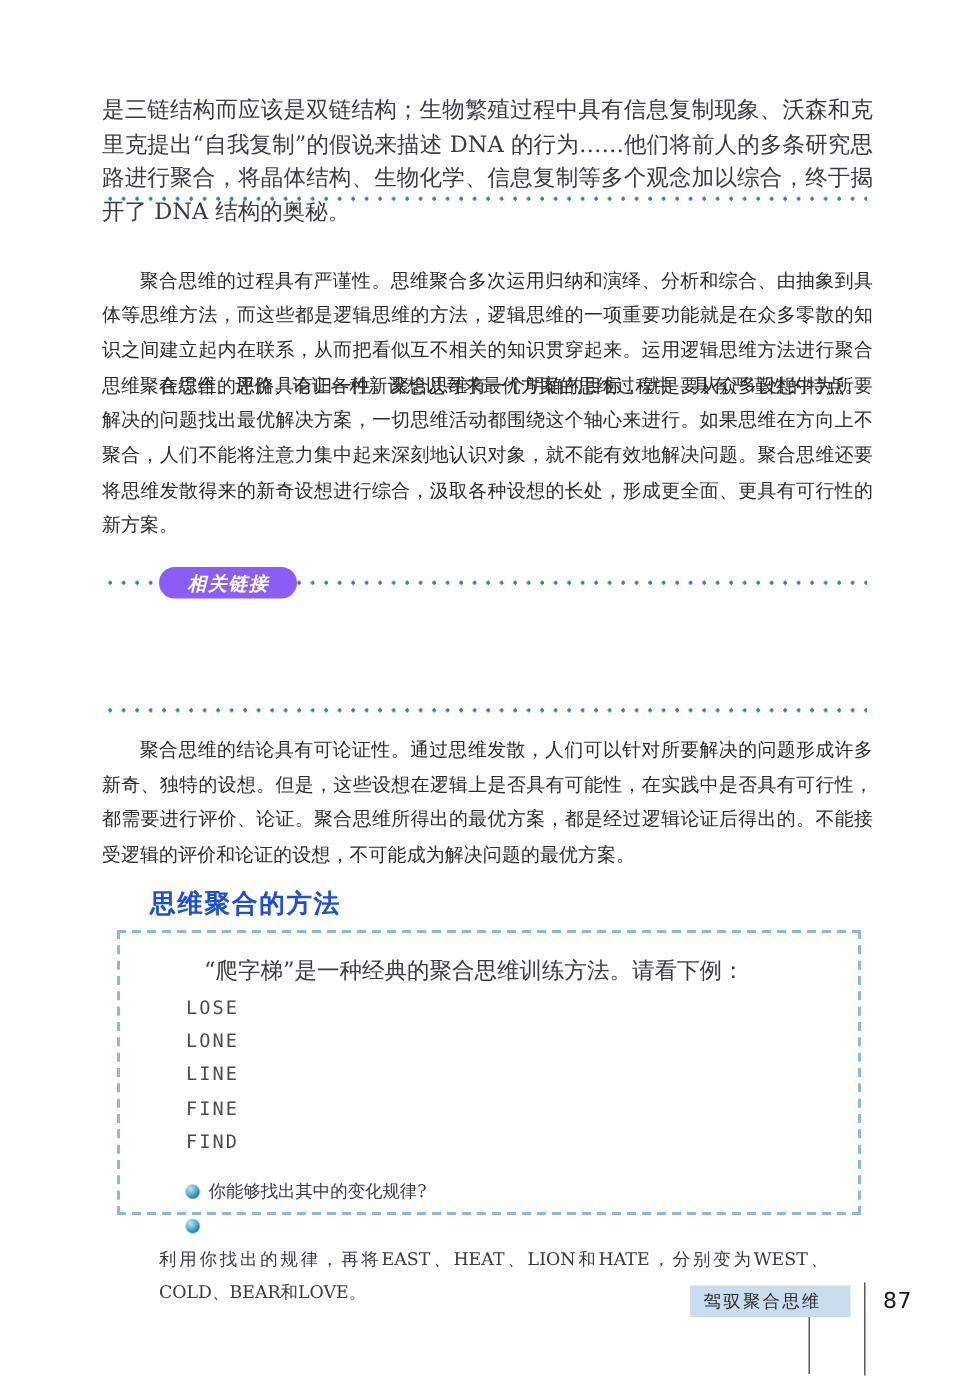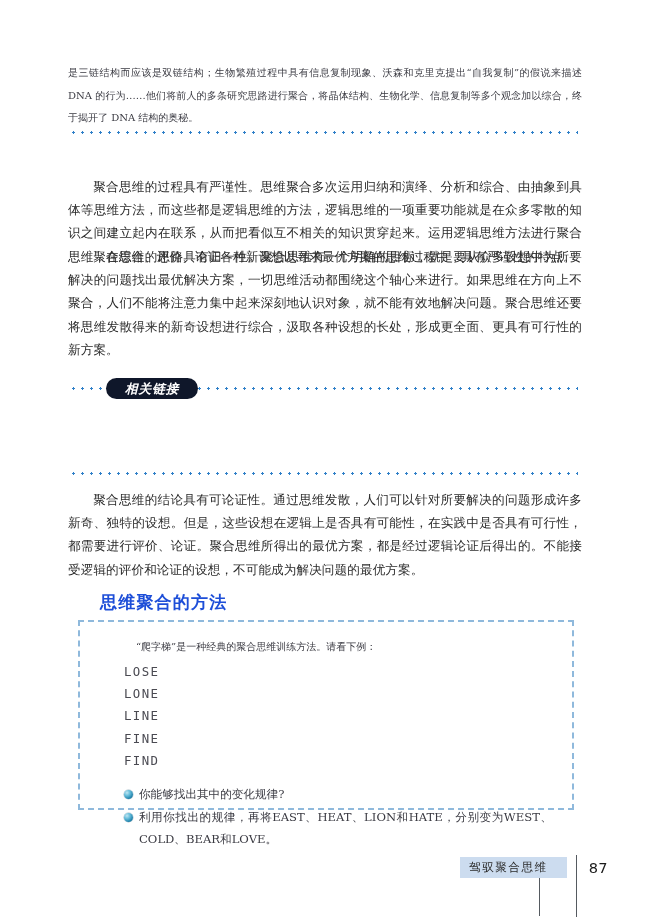--- a/index.html
+++ b/index.html
@@ -33,21 +33,21 @@
     text-align: justify;
     text-justify: inter-ideograph;
     color: #2b2b2b;
     margin: 0;
   }
   .para.indent { text-indent: 2em; }
 
   
   .hand {
     font-family: "DejaVu Serif", "Liberation Serif", serif;
-    font-size: 10px;
+    font-size: 15px;
     line-height: 22.6px;
     color: #3a3a42;
     text-align: justify;
     text-justify: inter-ideograph;
     margin: 0;
   }
   .hand.indent { text-indent: 2em; }
 
   
   .dotrule {
@@ -67,21 +67,21 @@
     left: 0; right: 0;
     top: 9px;
   }
   .badge {
     position: absolute;
     left: 34px;
     top: 0;
     height: 21px;
     padding: 0 19px;
     border-radius: 11px;
-    background: #0f172a;
+    background: #8b5cf6;
     color: #ffffff;
     font-family: "DejaVu Sans", "Liberation Sans", sans-serif;
     font-weight: bold;
     font-style: italic;
     font-size: 12.6px;
     line-height: 21px;
     letter-spacing: 1px;
     white-space: nowrap;
   }
 
@@ -227,21 +227,21 @@
       <p class="ladder">FIND</p>
     </div>
 
     <div style="height:10px;"></div>
 
     <div>
       <div class="q-item" style="margin-left:18px;">
         <span class="q-bullet"></span>
         <span class="q-text">你能够找出其中的变化规律?</span>
       </div>
-      <div class="q-item" style="margin-left:0;">
+      <div class="q-item" style="margin-left:0;flex-direction:column;">
         <span class="q-bullet" style="margin-left:18px;"></span>
         <span class="q-text">利用你找出的规律，再将EAST、HEAT、LION和HATE，分别变为WEST、COLD、BEAR和LOVE。</span>
       </div>
     </div>
   </div>
 
   <div class="footer">
     <span class="footer-chapter">驾驭聚合思维</span>
     <span class="footer-rule"></span>
     <span class="footer-page">87</span>

